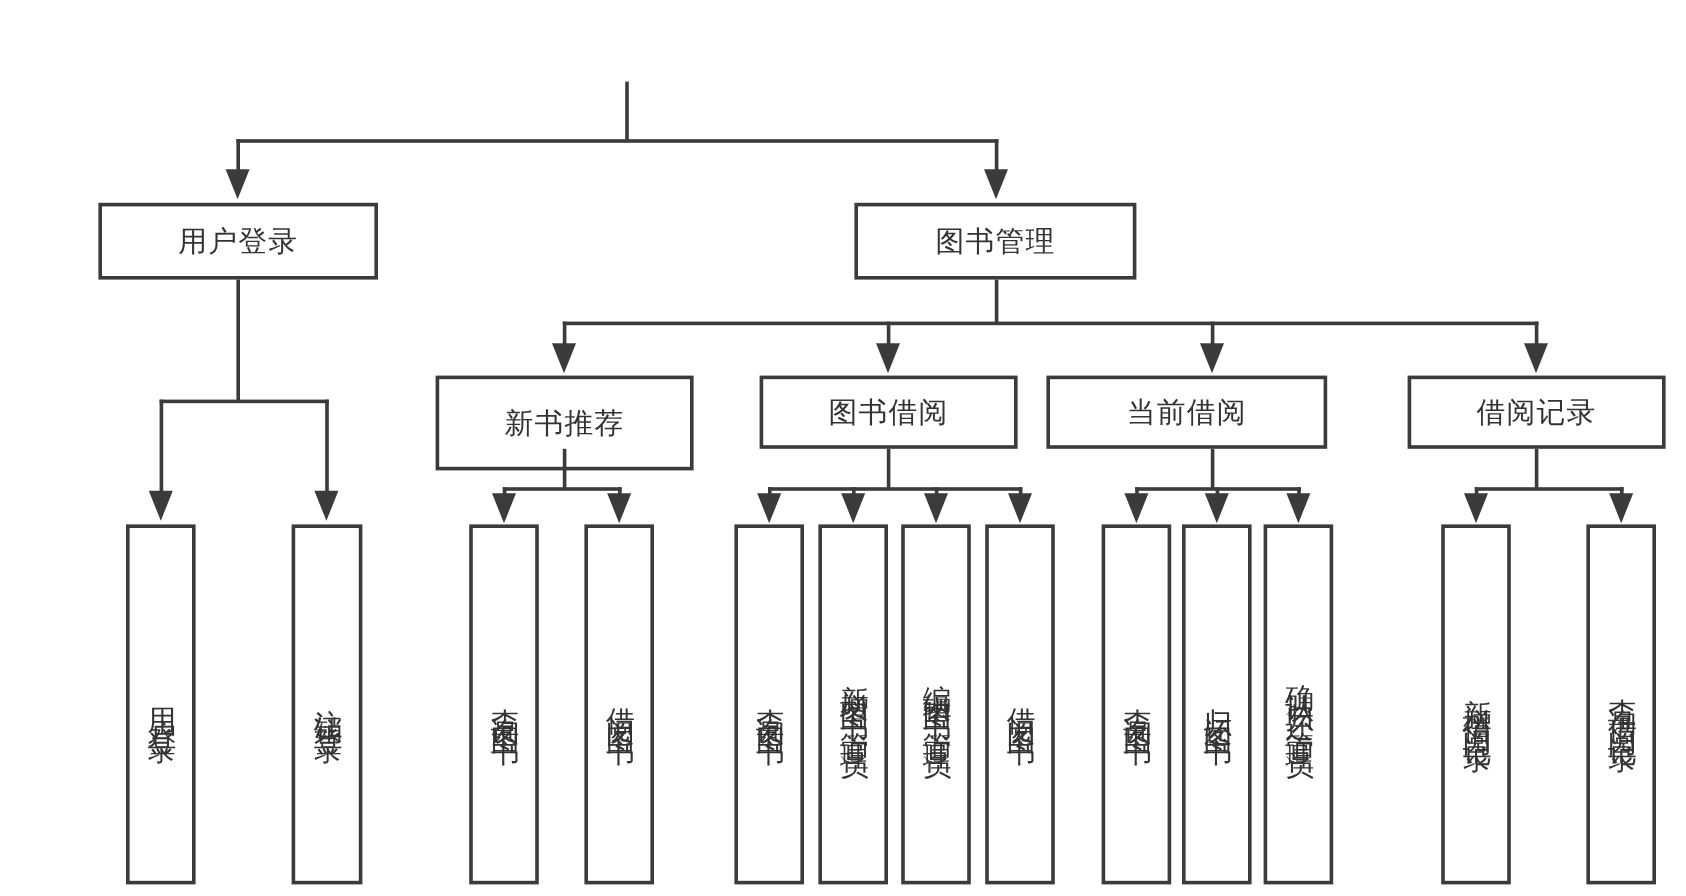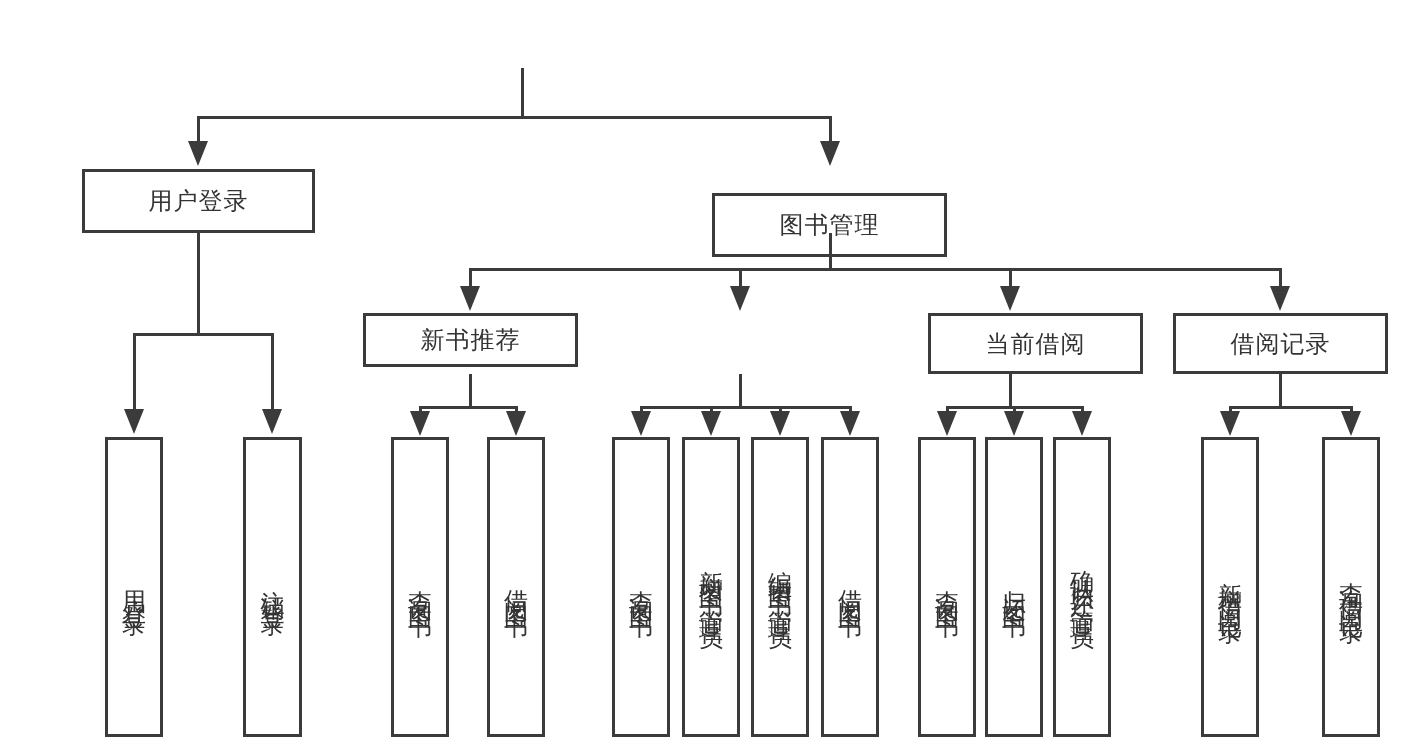--- a/index.html
+++ b/index.html
@@ -63,21 +63,21 @@
   <div class="v" style="left:521px;top:68px;height:50px;"></div>
   <div class="hl" style="left:197px;top:116px;width:635px;"></div>
   <div class="v" style="left:197px;top:116px;height:28px;"></div>
   <div class="v" style="left:829px;top:116px;height:28px;"></div>
   <div class="ah" style="left:188px;top:141px;"></div>
   <div class="ah" style="left:820px;top:141px;"></div>
 
   <div class="node" style="left:82px;top:169px;width:233px;height:64px;">
     <span>用户登录</span>
   </div>
-  <div class="node" style="left:712px;top:169px;width:235px;height:64px;margin-top:24px;">
+  <div class="node" style="left:712px;top:169px;width:235px;height:64px;">
     <span>图书管理</span>
   </div>
 
   <div class="v" style="left:197px;top:233px;height:102px;"></div>
   <div class="hl" style="left:133px;top:333px;width:141px;"></div>
   <div class="v" style="left:133px;top:333px;height:78px;"></div>
   <div class="v" style="left:271px;top:333px;height:78px;"></div>
   <div class="ah" style="left:124px;top:409px;"></div>
   <div class="ah" style="left:262px;top:409px;"></div>
 
@@ -85,24 +85,27 @@
   <div class="hl" style="left:469px;top:268px;width:813px;"></div>
   <div class="v" style="left:469px;top:268px;height:20px;"></div>
   <div class="v" style="left:739px;top:268px;height:20px;"></div>
   <div class="v" style="left:1009px;top:268px;height:20px;"></div>
   <div class="v" style="left:1279px;top:268px;height:20px;"></div>
   <div class="ah" style="left:460px;top:286px;"></div>
   <div class="ah" style="left:730px;top:286px;"></div>
   <div class="ah" style="left:1000px;top:286px;"></div>
   <div class="ah" style="left:1270px;top:286px;"></div>
 
-  <div class="node" style="left:363px;top:313px;width:215px;height:54px;align-items:center;">
+  <div class="node" style="left:363px;top:313px;width:215px;height:79px;align-items:center;">
     <span>新书推荐</span>
   </div>
-  <div class="node" style="left:928px;top:313px;width:215px;height:61px;">
+  <div class="node" style="left:633px;top:313px;width:215px;height:61px;">
+    <span>图书借阅</span>
+  </div>
+  <div class="node" style="left:872px;top:313px;width:234px;height:61px;">
     <span>当前借阅</span>
   </div>
   <div class="node" style="left:1173px;top:313px;width:215px;height:61px;">
     <span>借阅记录</span>
   </div>
 
   <div class="v" style="left:469px;top:374px;height:34px;"></div>
   <div class="hl" style="left:419px;top:406px;width:99px;"></div>
   <div class="v" style="left:419px;top:406px;height:10px;"></div>
   <div class="v" style="left:515px;top:406px;height:10px;"></div>

